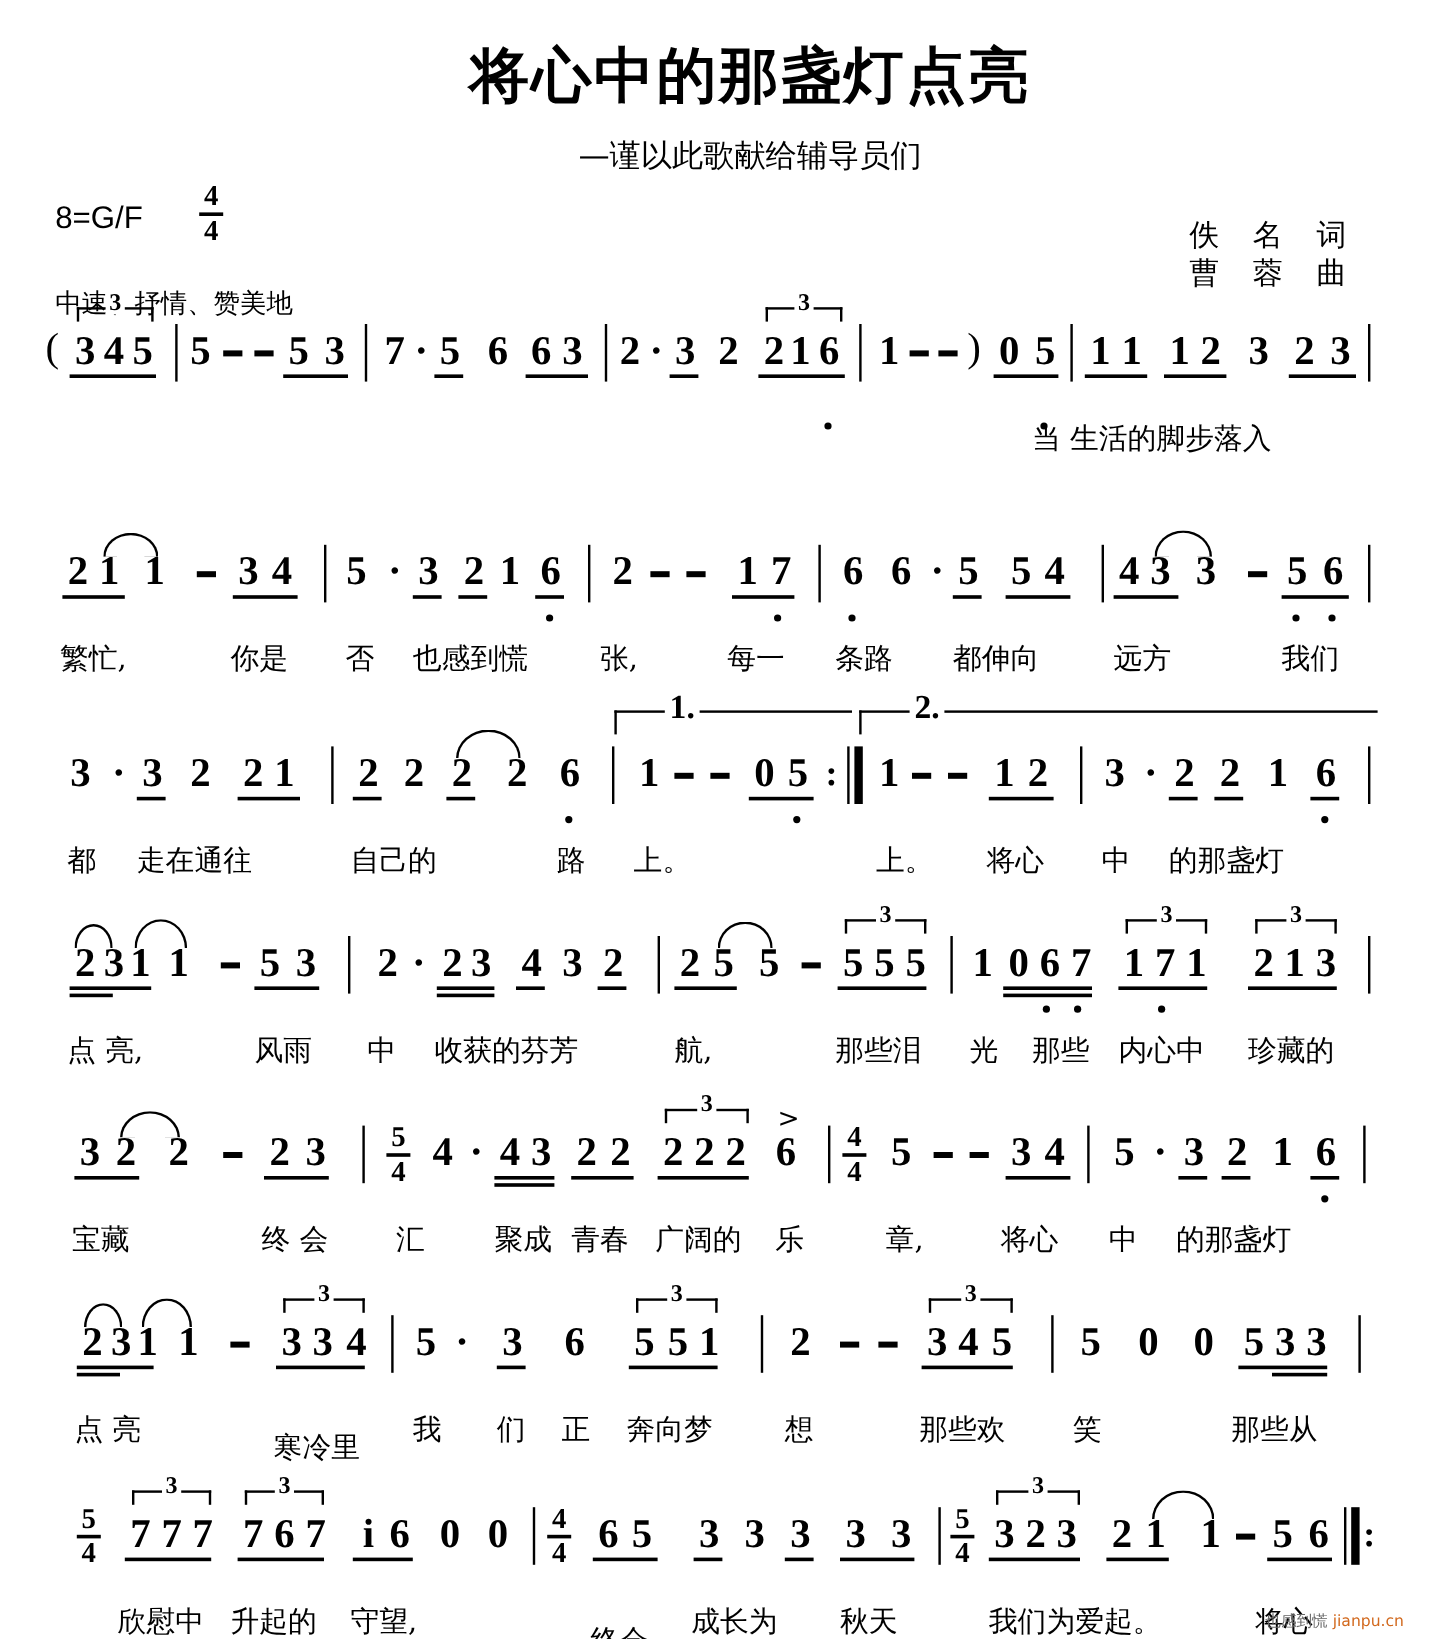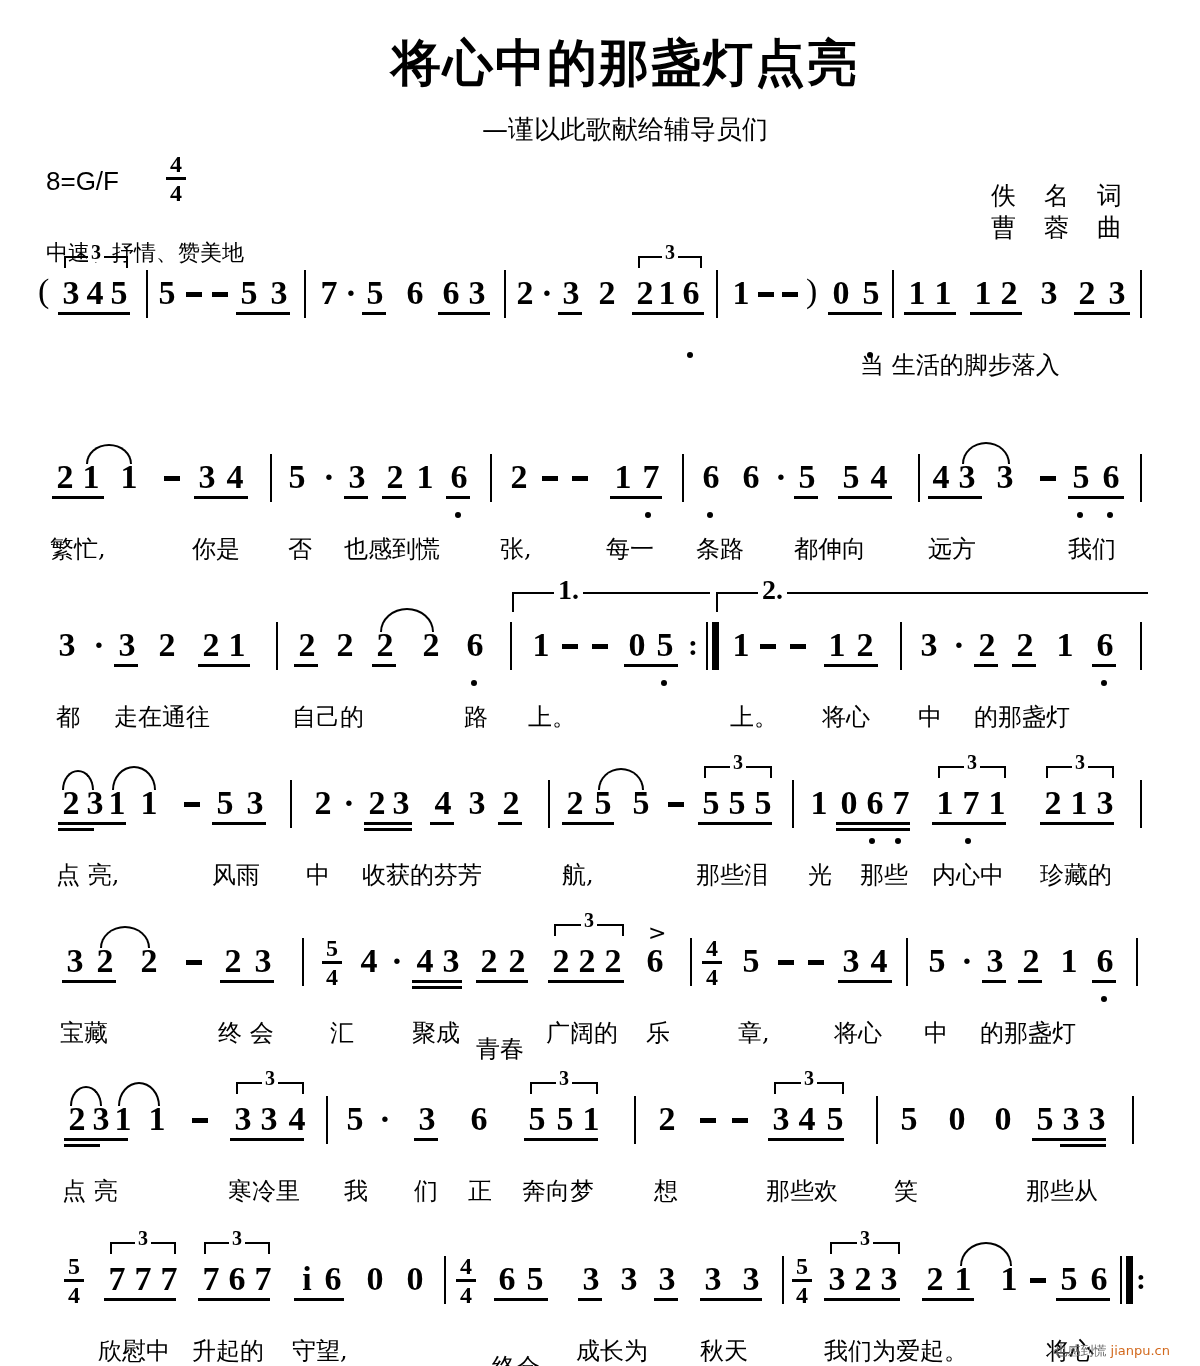--- a/index.html
+++ b/index.html
@@ -369,21 +369,21 @@
       <div class="ts" style="left: 702px; top: -8px;">
         <span class="n">4</span>
         <span class="bar"></span>
         <span class="n">4</span>
       </div>
       <div class="accent" style="left: 648px; top: -24px;">&gt;</div>
       <div class="lyr" style="left: 60px; top: 76px;">宝藏</div>
       <div class="lyr" style="left: 218px; top: 76px;">终 会</div>
       <div class="lyr" style="left: 330px; top: 76px;">汇</div>
       <div class="lyr" style="left: 412px; top: 76px;">聚成</div>
-      <div class="lyr" style="left: 476px; top: 76px; margin-top: 16px;">青春</div>
+      <div class="lyr" style="left: 476px; top: 76px;">青春</div>
       <div class="lyr" style="left: 546px; top: 76px;">广阔的</div>
       <div class="lyr" style="left: 646px; top: 76px;">乐</div>
       <div class="lyr" style="left: 738px; top: 76px;">章,</div>
       <div class="lyr" style="left: 834px; top: 76px;">将心</div>
       <div class="lyr" style="left: 924px; top: 76px;">中</div>
       <div class="lyr" style="left: 980px; top: 76px;">的那盏灯</div>
     </div>
     <div class="sys" style="top: 1102px;">
       <div class="tok" style="left: 66px; top: 0px; width: 22px;">2</div>
       <div class="tok" style="left: 90px; top: 0px; width: 22px;">3</div>
@@ -429,21 +429,21 @@
       </div>
       <div class="trip" style="left: 530px; width: 64px; top: -20px;">
         <span>3</span>
       </div>
       <div class="trip" style="left: 774px; width: 66px; top: -20px;">
         <span>3</span>
       </div>
       <div class="slur" style="left: 70px; width: 28px; height: 18px; top: -16px;"></div>
       <div class="slur" style="left: 118px; width: 38px; height: 22px; top: -20px;"></div>
       <div class="lyr" style="left: 62px; top: 76px;">点 亮</div>
-      <div class="lyr" style="left: 228px; top: 76px;">寒冷里</div>
+      <div class="lyr" style="left: 228px; top: 91px;">寒冷里</div>
       <div class="lyr" style="left: 344px; top: 76px;">我</div>
       <div class="lyr" style="left: 414px; top: 76px;">们</div>
       <div class="lyr" style="left: 468px; top: 76px;">正</div>
       <div class="lyr" style="left: 522px; top: 76px;">奔向梦</div>
       <div class="lyr" style="left: 654px; top: 76px;">想</div>
       <div class="lyr" style="left: 766px; top: 76px;">那些欢</div>
       <div class="lyr" style="left: 894px; top: 76px;">笑</div>
       <div class="lyr" style="left: 1026px; top: 76px;">那些从</div>
     </div>
     <div class="sys" style="top: 1262px;">

